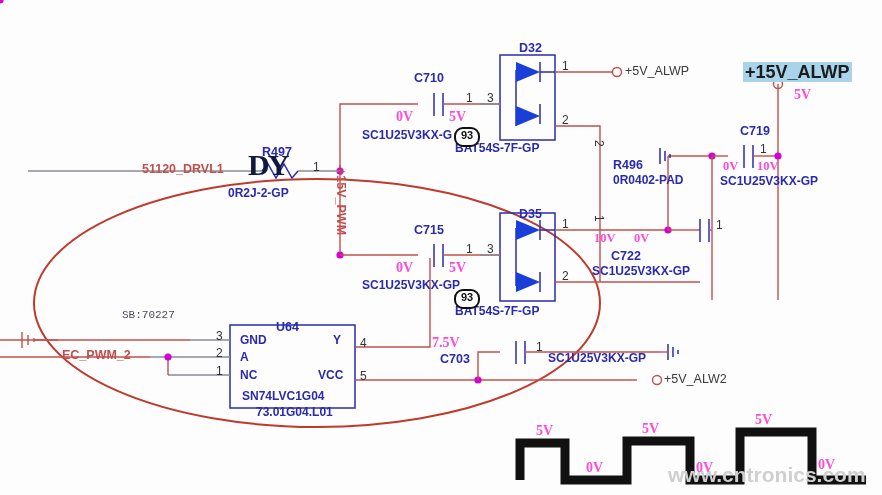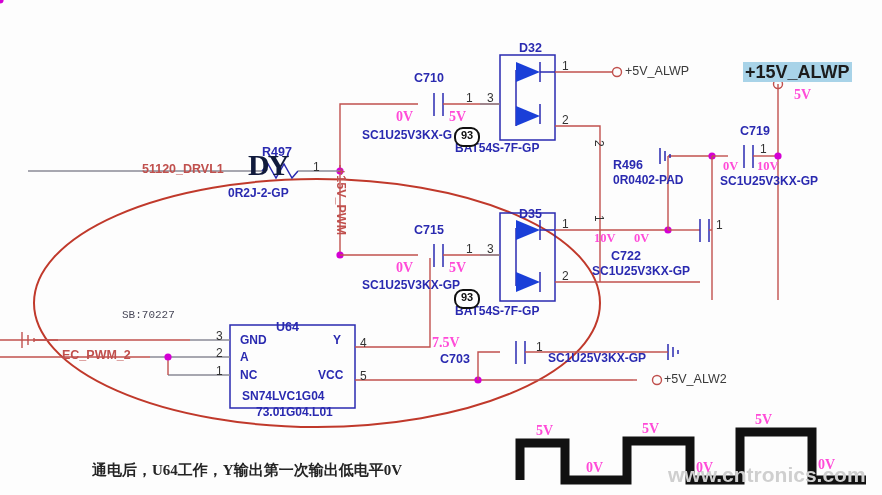--- a/index.html
+++ b/index.html
@@ -205,21 +205,20 @@
     <path class="sb" d="M668,344 L668,360 M673,347 L673,357 M678,350 L678,354"></path>
     <path class="wr" d="M660,352 L668,352"></path>
 
     <g stroke="#111111" stroke-width="9" fill="none" stroke-linejoin="miter" stroke-linecap="butt">
       <path d="M520,480 L520,443 L565,443 L565,480 L627,480 L627,441
                L690,441 L690,480 L740,480 L740,432 L812,432 L812,480 L866,480"></path>
     </g>
   </svg>
 
 
-  <div class="txt" id="bottom-caption">通电后，U64工作，Y输出第一次输出低电平0V</div>
 
   <div class="txt" id="dy-watermark">DY</div>
 
   <div class="txt" id="site-watermark">www.cntronics.com</div>
 
   <div class="txt netred" style="left:142px; top:163px;">51120_DRVL1</div>
   <div class="txt ref" style="left:262px; top:146px;">R497</div>
   <div class="txt part" style="left:228px; top:187px;text-align:right;">0R2J-2-GP</div>
   <div class="txt pinnum" style="left:313px; top:161px;">1</div>
 

